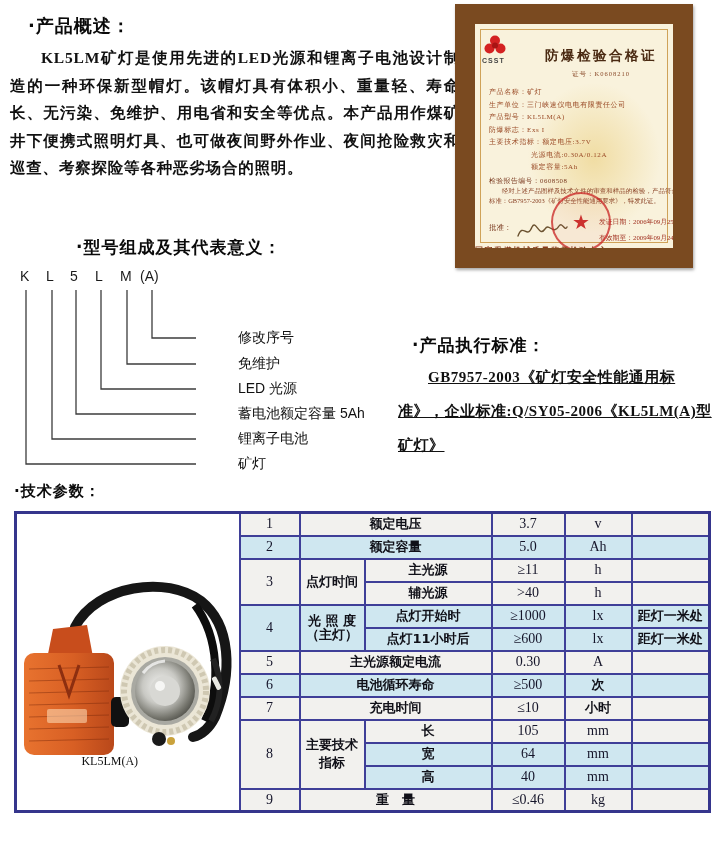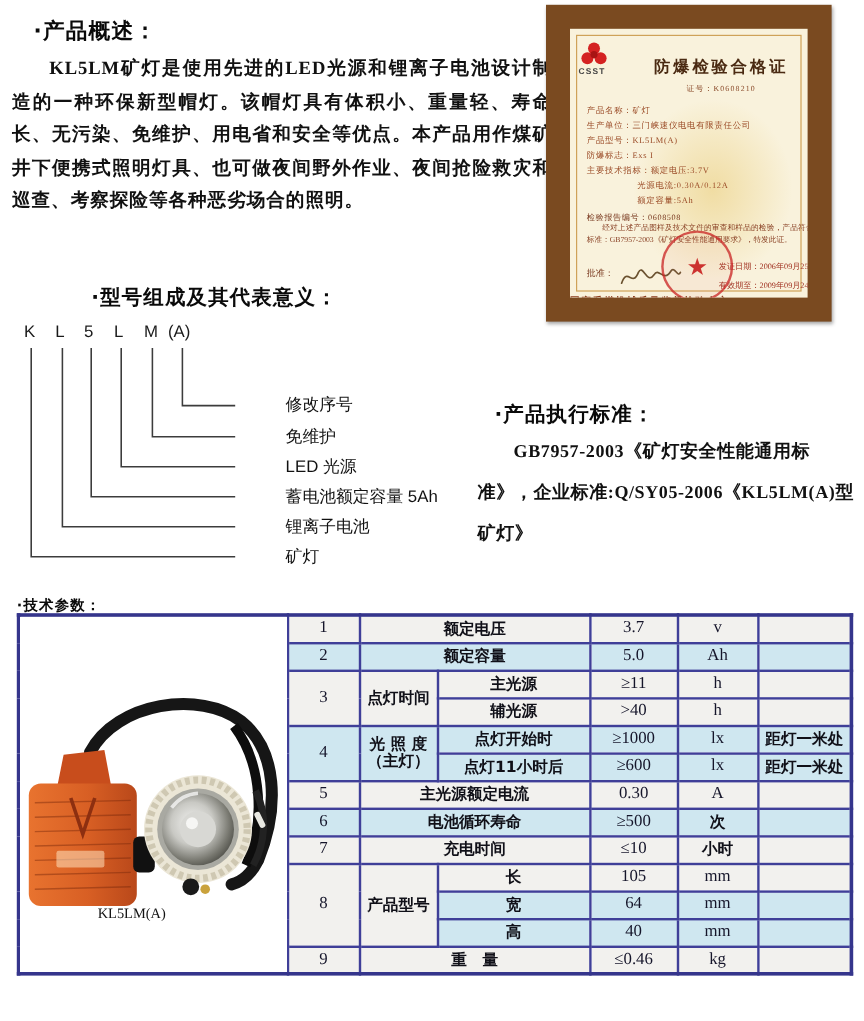--- a/index.html
+++ b/index.html
@@ -96,21 +96,21 @@
   .diagram { left:10px; top:262px; width:430px; height:215px; }
   .diagram svg { position:absolute; inset:0; }
   .dia-letter { position:absolute; top:6px; font-family:"Liberation Sans", sans-serif;
     font-size:14px; color:#1a1a1a; }
   .dia-label { position:absolute; left:192px; font-family:"Liberation Sans", sans-serif;
     font-size:14px; color:#111; white-space:nowrap;margin-left:36px; }
 
   
   .standards-body {
     left:398px; top:360px; width:320px; font-size:15px; line-height:34px;
-    font-weight:bold; letter-spacing:0.5px; text-indent:2em; margin:0;
+    font-weight:bold; letter-spacing:0.5px; text-indent:2em; margin:0;text-decoration:underline;
   }
 
   
   .params { left:14px; top:511px; border-collapse:collapse; table-layout:fixed;
     width:694px; border:3px solid #35358c; }
   .params td { border:2px solid #3f3f98; height:23px; padding:0 2px;
     text-align:center; vertical-align:middle; overflow:hidden; }
   .params .cn { font-family:"DejaVu Sans", sans-serif; font-weight:bold;
     font-size:13px; color:#101018; }
   .params .num { font-family:"Liberation Serif", serif; font-size:14px; color:#15152a; }
@@ -209,21 +209,21 @@
   <span class="dia-label" style="top:93px">免维护</span>
   <span class="dia-label" style="top:118px">LED 光源</span>
   <span class="dia-label" style="top:143px">蓄电池额定容量 5Ah</span>
   <span class="dia-label" style="top:168px">锂离子电池</span>
   <span class="dia-label" style="top:193px">矿灯</span>
 </div>
 
 <div class="abs sec-heading" style="left:412px; top:334px; font-size:17px;">·产品执行标准：</div>
 <p class="abs standards-body">GB7957-2003《矿灯安全性能通用标准》，企业标准:Q/SY05-2006《KL5LM(A)型矿灯》</p>
 
-<div class="abs sec-heading" style="left:14px; top:496px; font-size:12px;">·技术参数：</div>
+<div class="abs sec-heading" style="left:14px; top:482px; font-size:15px;">·技术参数：</div>
 
 <table class="abs params">
   <colgroup>
     <col style="width:224px">
       <col style="width:60px">
       <col style="width:65px">
     <col style="width:127px">
       <col style="width:73px">
       <col style="width:67px">
       <col style="width:78px">
@@ -339,21 +339,21 @@
   </tr>
   <tr class="bg-g">
     <td class="num">7</td>
     <td class="cn" colspan="2">充电时间</td>
     <td class="num">≤10</td>
     <td class="cn">小时</td>
     <td class="cn"></td>
   </tr>
   <tr class="bg-g">
     <td class="num" rowspan="3">8</td>
-    <td class="cn" rowspan="3">产品型号</td>
+    <td class="cn" rowspan="3">主要技术指标</td>
     <td class="cn">长</td>
     <td class="num">105</td>
     <td class="num">mm</td>
     <td class="cn"></td>
   </tr>
   <tr class="bg-b">
     <td class="cn">宽</td>
     <td class="num">64</td>
     <td class="num">mm</td>
     <td class="cn"></td>

